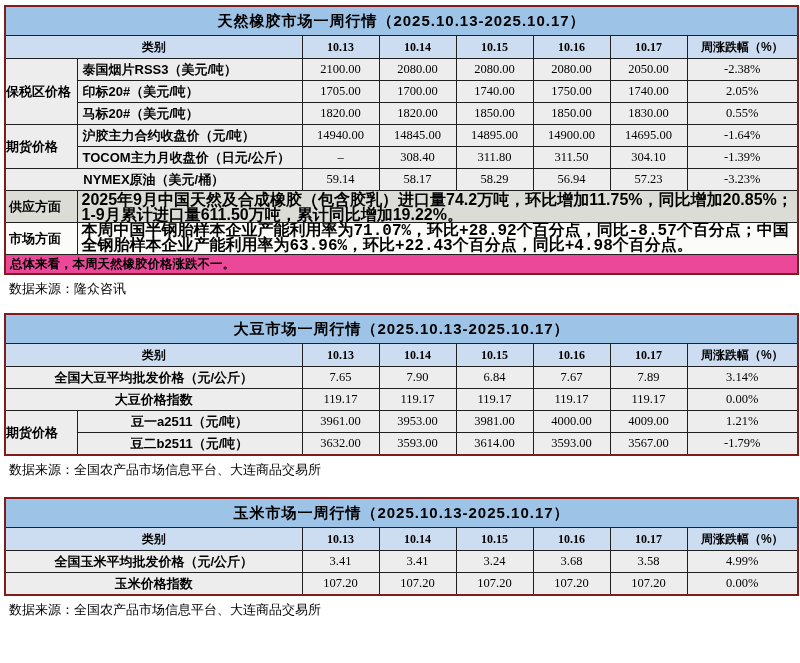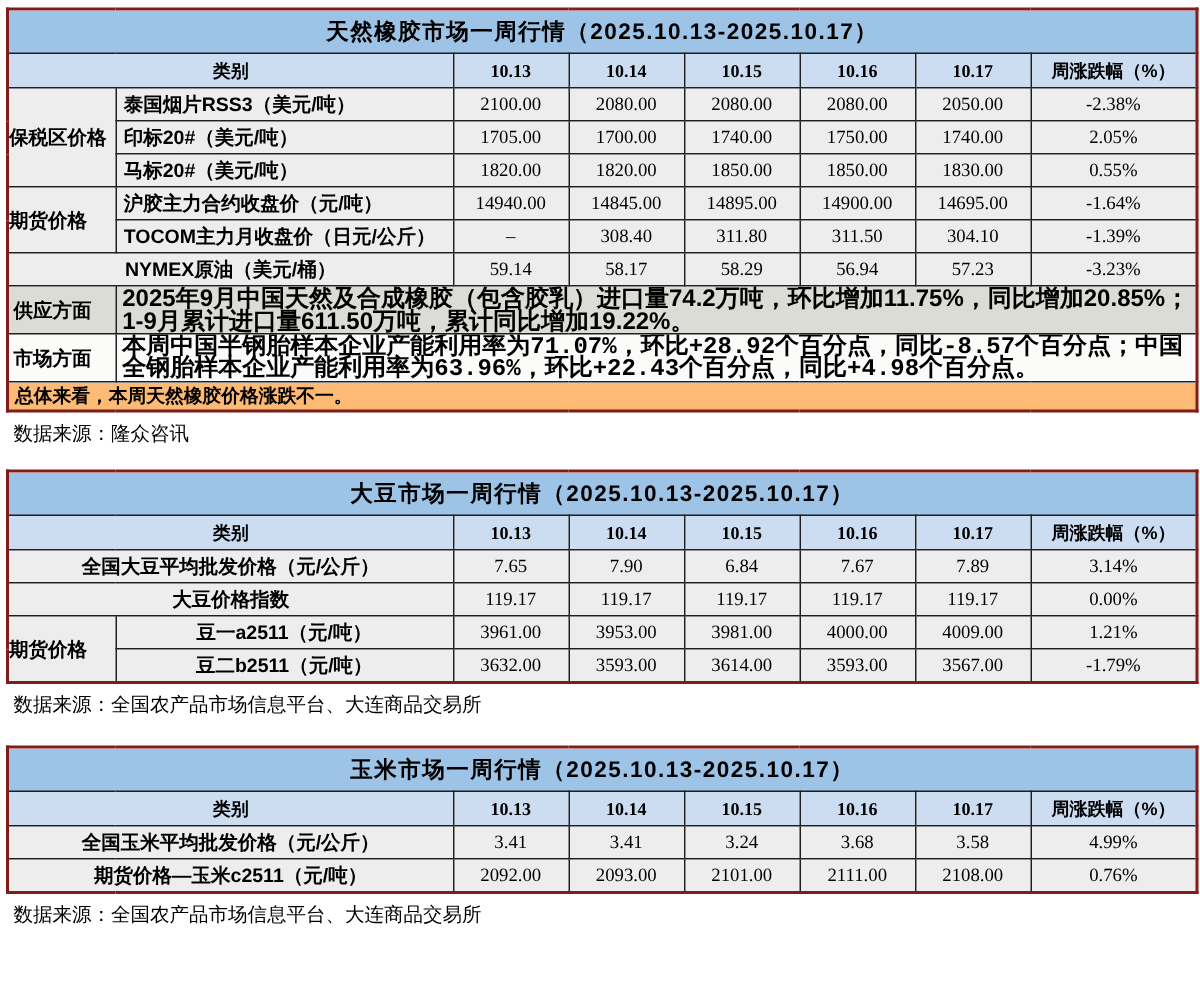--- a/index.html
+++ b/index.html
@@ -14,21 +14,21 @@
   .r td{height:21px;background:#ededed;}
   .num{font-family:"Liberation Serif",serif;font-size:12.5px;text-align:center;font-weight:normal;}
   .glabel{font-weight:bold;font-size:13px;text-align:left;background:#ededed;white-space:normal;line-height:15px;}
   .ilabel{font-weight:bold;font-size:13px;text-align:left;padding-left:5px;background:#ededed;}
   .clabel{font-weight:bold;font-size:13px;text-align:center;background:#ededed;}
   .note-row td{white-space:normal;}
   .note-label{font-weight:bold;font-size:13px;text-align:left;padding-left:3px;}
   .note-text{font-size:16px;font-weight:bold;line-height:15px;height:31px;text-align:left;padding:0 4px;}
   .supply td{background:#dcdcd6;}
   .market td{background:#fbfbfa;font-family:Liberation Mono, monospace;}
-  .summary td{background:#fdba74;font-weight:bold;font-size:12.5px;text-align:left;padding-left:4px;height:18px;}
+  .summary td{background:#ec4899;font-weight:bold;font-size:12.5px;text-align:left;padding-left:4px;height:18px;}
   .src{font-size:13px;margin:5px 0 0 5px;height:16px;}
   .gap1{height:17px;} .gap2{height:20px;}
 </style>
 </head>
 <body>
 
 <div class="wrap">
 
   <table>
     <colgroup>
@@ -219,25 +219,25 @@
     <tr class="r">
       <td colspan="2" class="clabel">全国玉米平均批发价格（元/公斤）</td>
       <td class="num">3.41</td>
       <td class="num">3.41</td>
       <td class="num">3.24</td>
       <td class="num">3.68</td>
       <td class="num">3.58</td>
       <td class="num">4.99%</td>
     </tr>
     <tr class="r">
-      <td colspan="2" class="clabel">期货价格—玉米c2511（元/吨）</td>
-      <td class="num">2092.00</td>
-      <td class="num">2093.00</td>
-      <td class="num">2101.00</td>
-      <td class="num">2111.00</td>
-      <td class="num">2108.00</td>
-      <td class="num">0.76%</td>
+      <td colspan="2" class="clabel">玉米价格指数</td>
+      <td class="num">107.20</td>
+      <td class="num">107.20</td>
+      <td class="num">107.20</td>
+      <td class="num">107.20</td>
+      <td class="num">107.20</td>
+      <td class="num">0.00%</td>
     </tr>
   </tbody>
     </table>
   <div class="src">数据来源：全国农产品市场信息平台、大连商品交易所</div>
 
 </div>
 
 </body></html>

